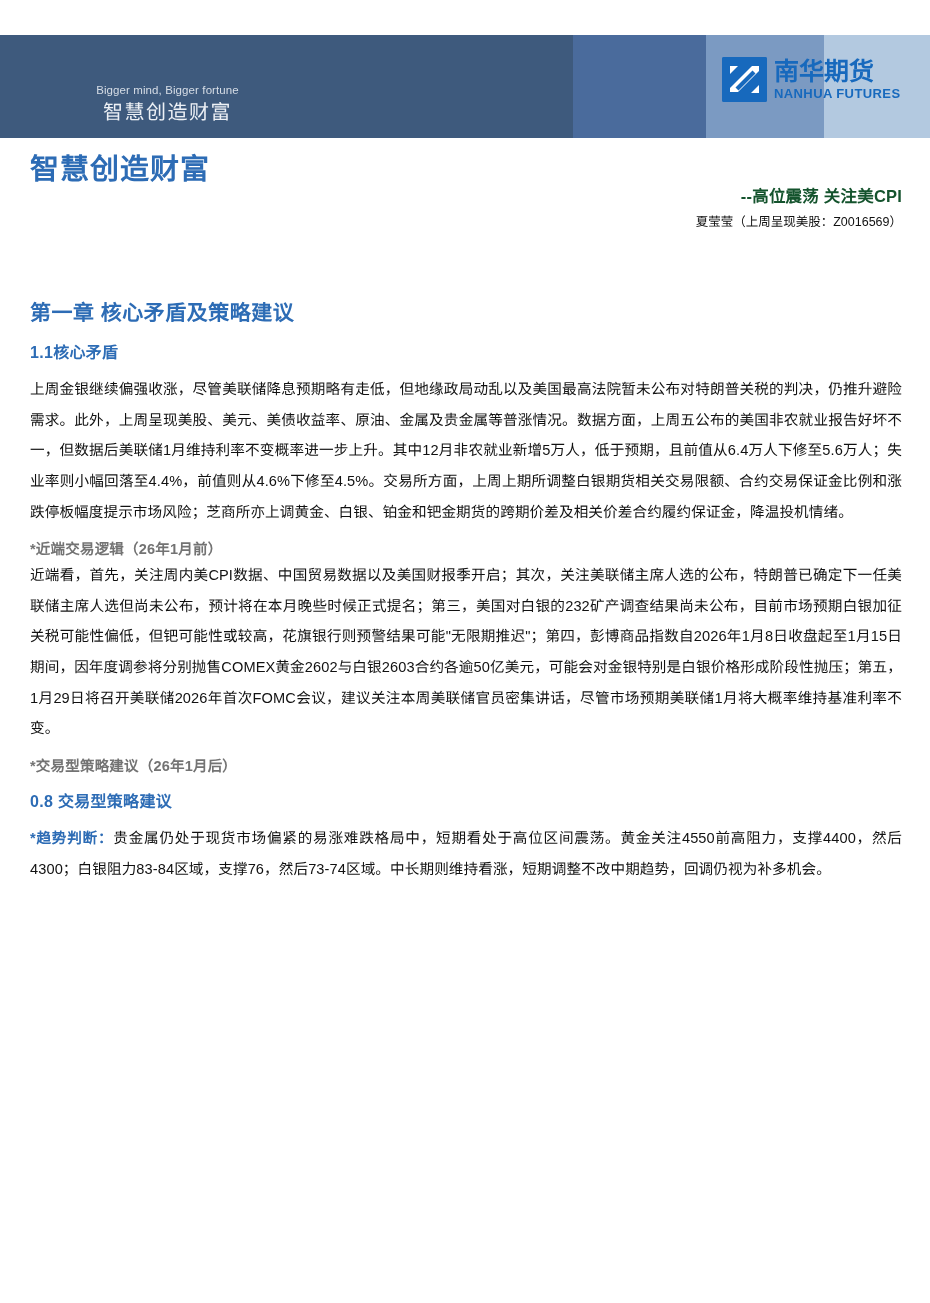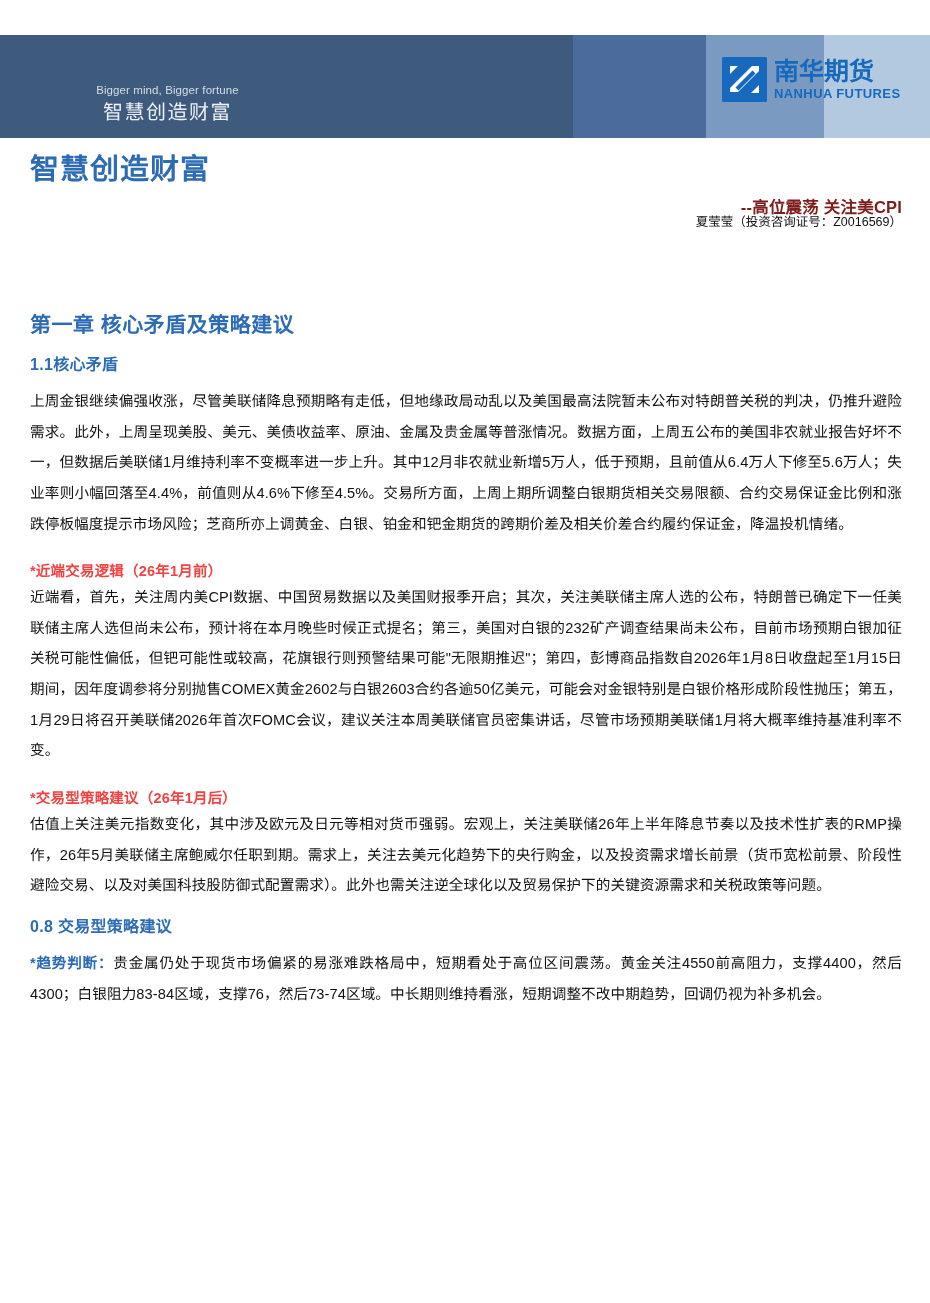--- a/index.html
+++ b/index.html
@@ -126,64 +126,64 @@
     top: 145px;
     font-size: 29px;
     font-weight: bold;
     color: #2d6cb5;
     letter-spacing: 1px;
     white-space: nowrap;
   }
   .subtitle {
     position: absolute;
     right: 28px;
-    top: 194px;
+    top: 183px;
     font-size: 16.5px;
     font-weight: bold;
-    color: #7f1d1d;
+    color: #14532d;
     letter-spacing: 0.2px;
     white-space: nowrap;
   }
   .byline {
     position: absolute;
     right: 28px;
     top: 212px;
     text-align: right;
     font-size: 12.5px;
     color: #111111;
     line-height: 1.75;
   }
   .byline div { white-space: nowrap; }
 
   
   .content {
     position: absolute;
     left: 30px;
-    top: 308px;
+    top: 296px;
     width: 872px;
   }
   h2.chapter {
     font-size: 21px;
     font-weight: bold;
     color: #2d6cb5;
     margin: 0 0 13px 0;
     letter-spacing: 0.5px;
   }
   h3.section {
     font-size: 16px;
     font-weight: bold;
     color: #2d6cb5;
     margin: 0 0 11px 0;
     letter-spacing: 0.3px;
   }
   h4.sublabel {
     font-size: 14.5px;
     font-weight: bold;
-    color: #ef4444;
-    margin: 12px 0 2px 0;
+    color: #737373;
+    margin: 2px 0 2px 0;
     letter-spacing: 0.2px;
   }
   p.para {
     font-size: 14.6px;
     line-height: 2.10;
     margin: 0 0 1px 0;
     color: #111111;
     text-align: justify;
     text-justify: inter-ideograph;
     letter-spacing: 0.1px;
@@ -224,38 +224,37 @@
     </div>
     <div class="logo-text">
       <div class="logo-cn">南华期货</div>
       <div class="logo-en">NANHUA FUTURES</div>
     </div>
   </div>
 
   <div class="doc-title">智慧创造财富</div>
   <div class="subtitle">--高位震荡 关注美CPI</div>
   <div class="byline">
-    <div>夏莹莹（投资咨询证号：Z0016569）</div>
+    <div>夏莹莹（上周呈现美股：Z0016569）</div>
   </div>
 
   <div class="content">
 
     <h2 class="chapter">第一章 核心矛盾及策略建议</h2>
 
     <h3 class="section">1.1核心矛盾</h3>
 
     <p class="para">上周金银继续偏强收涨，尽管美联储降息预期略有走低，但地缘政局动乱以及美国最高法院暂未公布对特朗普关税的判决，仍推升避险需求。此外，上周呈现美股、美元、美债收益率、原油、金属及贵金属等普涨情况。数据方面，上周五公布的美国非农就业报告好坏不一，但数据后美联储1月维持利率不变概率进一步上升。其中12月非农就业新增5万人，低于预期，且前值从6.4万人下修至5.6万人；失业率则小幅回落至4.4%，前值则从4.6%下修至4.5%。交易所方面，上周上期所调整白银期货相关交易限额、合约交易保证金比例和涨跌停板幅度提示市场风险；芝商所亦上调黄金、白银、铂金和钯金期货的跨期价差及相关价差合约履约保证金，降温投机情绪。</p>
 
     <div class="gap-sm"></div>
     <h4 class="sublabel">*近端交易逻辑（26年1月前）</h4>
     <p class="para">近端看，首先，关注周内美CPI数据、中国贸易数据以及美国财报季开启；其次，关注美联储主席人选的公布，特朗普已确定下一任美联储主席人选但尚未公布，预计将在本月晚些时候正式提名；第三，美国对白银的232矿产调查结果尚未公布，目前市场预期白银加征关税可能性偏低，但钯可能性或较高，花旗银行则预警结果可能"无限期推迟"；第四，彭博商品指数自2026年1月8日收盘起至1月15日期间，因年度调参将分别抛售COMEX黄金2602与白银2603合约各逾50亿美元，可能会对金银特别是白银价格形成阶段性抛压；第五，1月29日将召开美联储2026年首次FOMC会议，建议关注本周美联储官员密集讲话，尽管市场预期美联储1月将大概率维持基准利率不变。</p>
 
     <div class="gap-sm"></div>
     <h4 class="sublabel">*交易型策略建议（26年1月后）</h4>
-    <p class="para">估值上关注美元指数变化，其中涉及欧元及日元等相对货币强弱。宏观上，关注美联储26年上半年降息节奏以及技术性扩表的RMP操作，26年5月美联储主席鲍威尔任职到期。需求上，关注去美元化趋势下的央行购金，以及投资需求增长前景（货币宽松前景、阶段性避险交易、以及对美国科技股防御式配置需求）。此外也需关注逆全球化以及贸易保护下的关键资源需求和关税政策等问题。</p>
 
     <div class="gap-md"></div>
     <h3 class="section">0.8 交易型策略建议</h3>
 
     <p class="para"><span class="inline-label">*趋势判断：</span><span>贵金属仍处于现货市场偏紧的易涨难跌格局中，短期看处于高位区间震荡。黄金关注4550前高阻力，支撑4400，然后4300；白银阻力83-84区域，支撑76，然后73-74区域。中长期则维持看涨，短期调整不改中期趋势，回调仍视为补多机会。</span></p>
 
   </div>
 
 </div>
 

